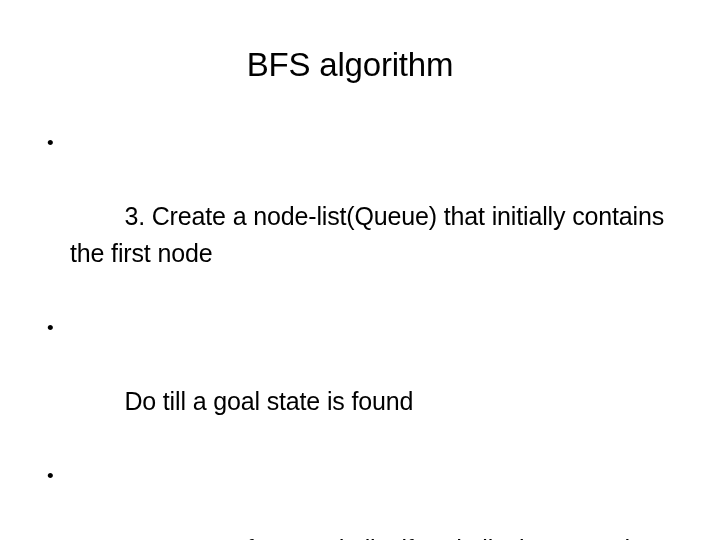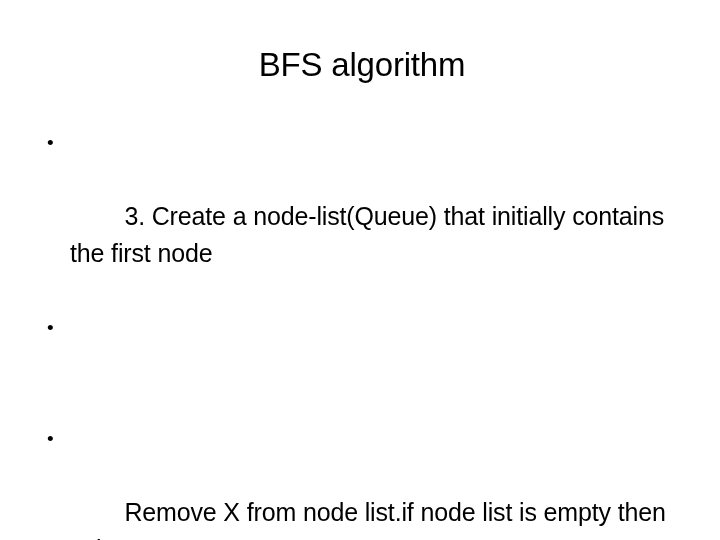--- a/index.html
+++ b/index.html
@@ -18,21 +18,21 @@
   .slide {
     position: relative;
     width: 720px;
     height: 540px;
     background: #ffffff;
     box-sizing: border-box;
   }
 
   .slide-title {
     position: absolute;
-    left: 16px;
+    left: 4px;
     top: 45px;
     width: 692px;
     text-align: center;
     font-size: 33px;
     font-weight: 400;
     line-height: 40px;
     letter-spacing: -0.2px;
     color: #000000;
     white-space: pre;
   }
@@ -87,20 +87,21 @@
   <div class="body-block">
     <ul class="bullet-list">
 
       <li class="bullet-item">
         <span class="bullet-marker">•</span>
         <span class="bullet-text">3. Create a node-list(Queue) that initially contains the first node</span>
       </li>
 
       <li class="bullet-item">
         <span class="bullet-marker">•</span>
+        <span class="bullet-text">Do till a goal state is found</span>
       </li>
 
       <li class="bullet-item">
         <span class="bullet-marker">•</span>
         <span class="bullet-text">Remove X from node list.if node list is empty then exit</span>
       </li>
 
     </ul>
   </div>
 

